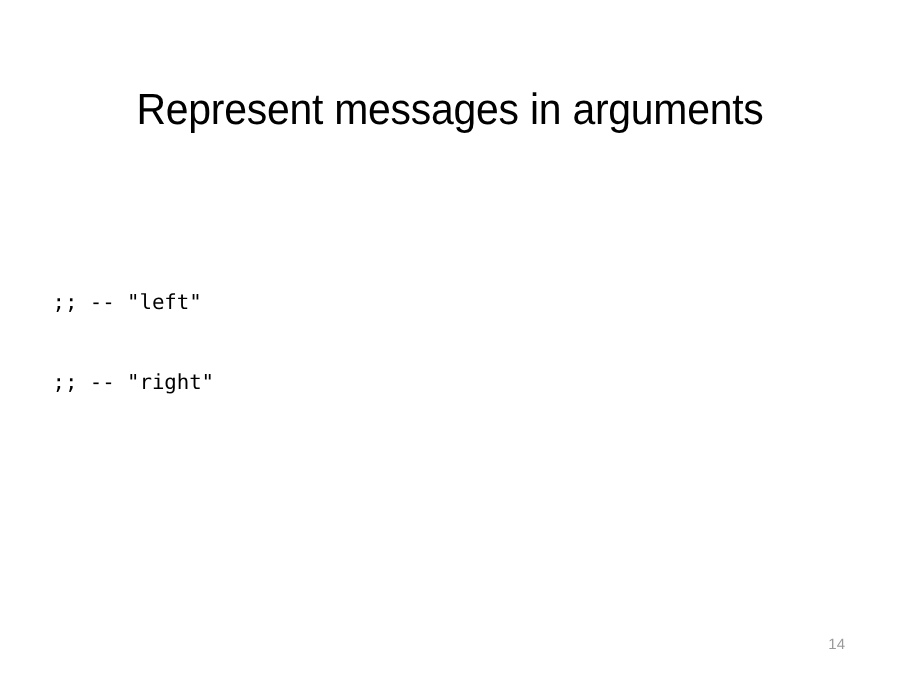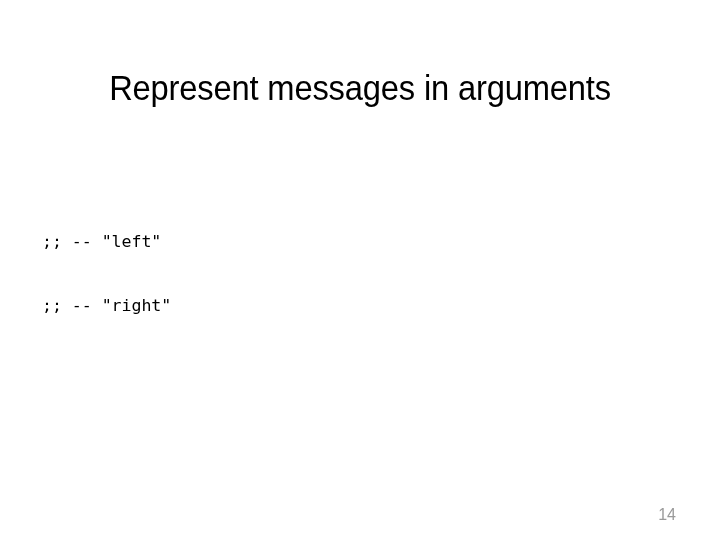--- a/index.html
+++ b/index.html
@@ -64,21 +64,21 @@
 
   .block-gap {
     height: 21.3px;
   }
 
   .page-number {
     position: absolute;
     right: 44px;
     top: 508px;
     font-family: "Liberation Sans", sans-serif;
-    font-size: 16px;
+    font-size: 12px;
     color: #9a9a9a;
     line-height: 14px;
   }
 </style>
 </head>
 <body>
 
 <div class="slide">
 
   <h1 class="slide-title">Represent messages in arguments</h1>

